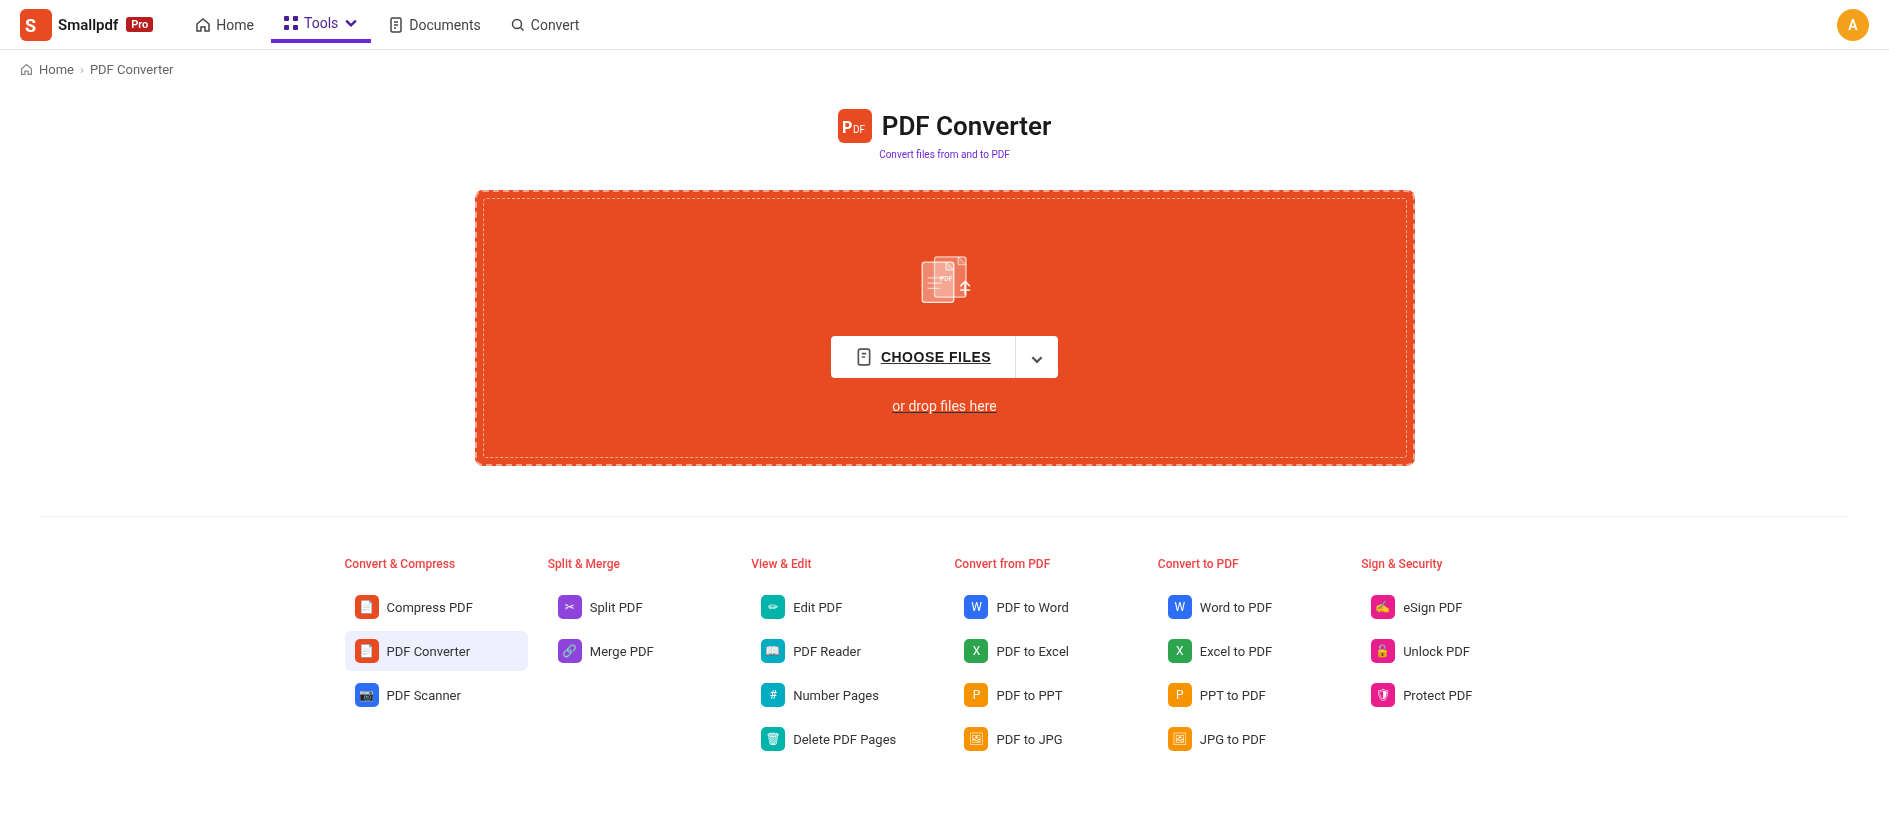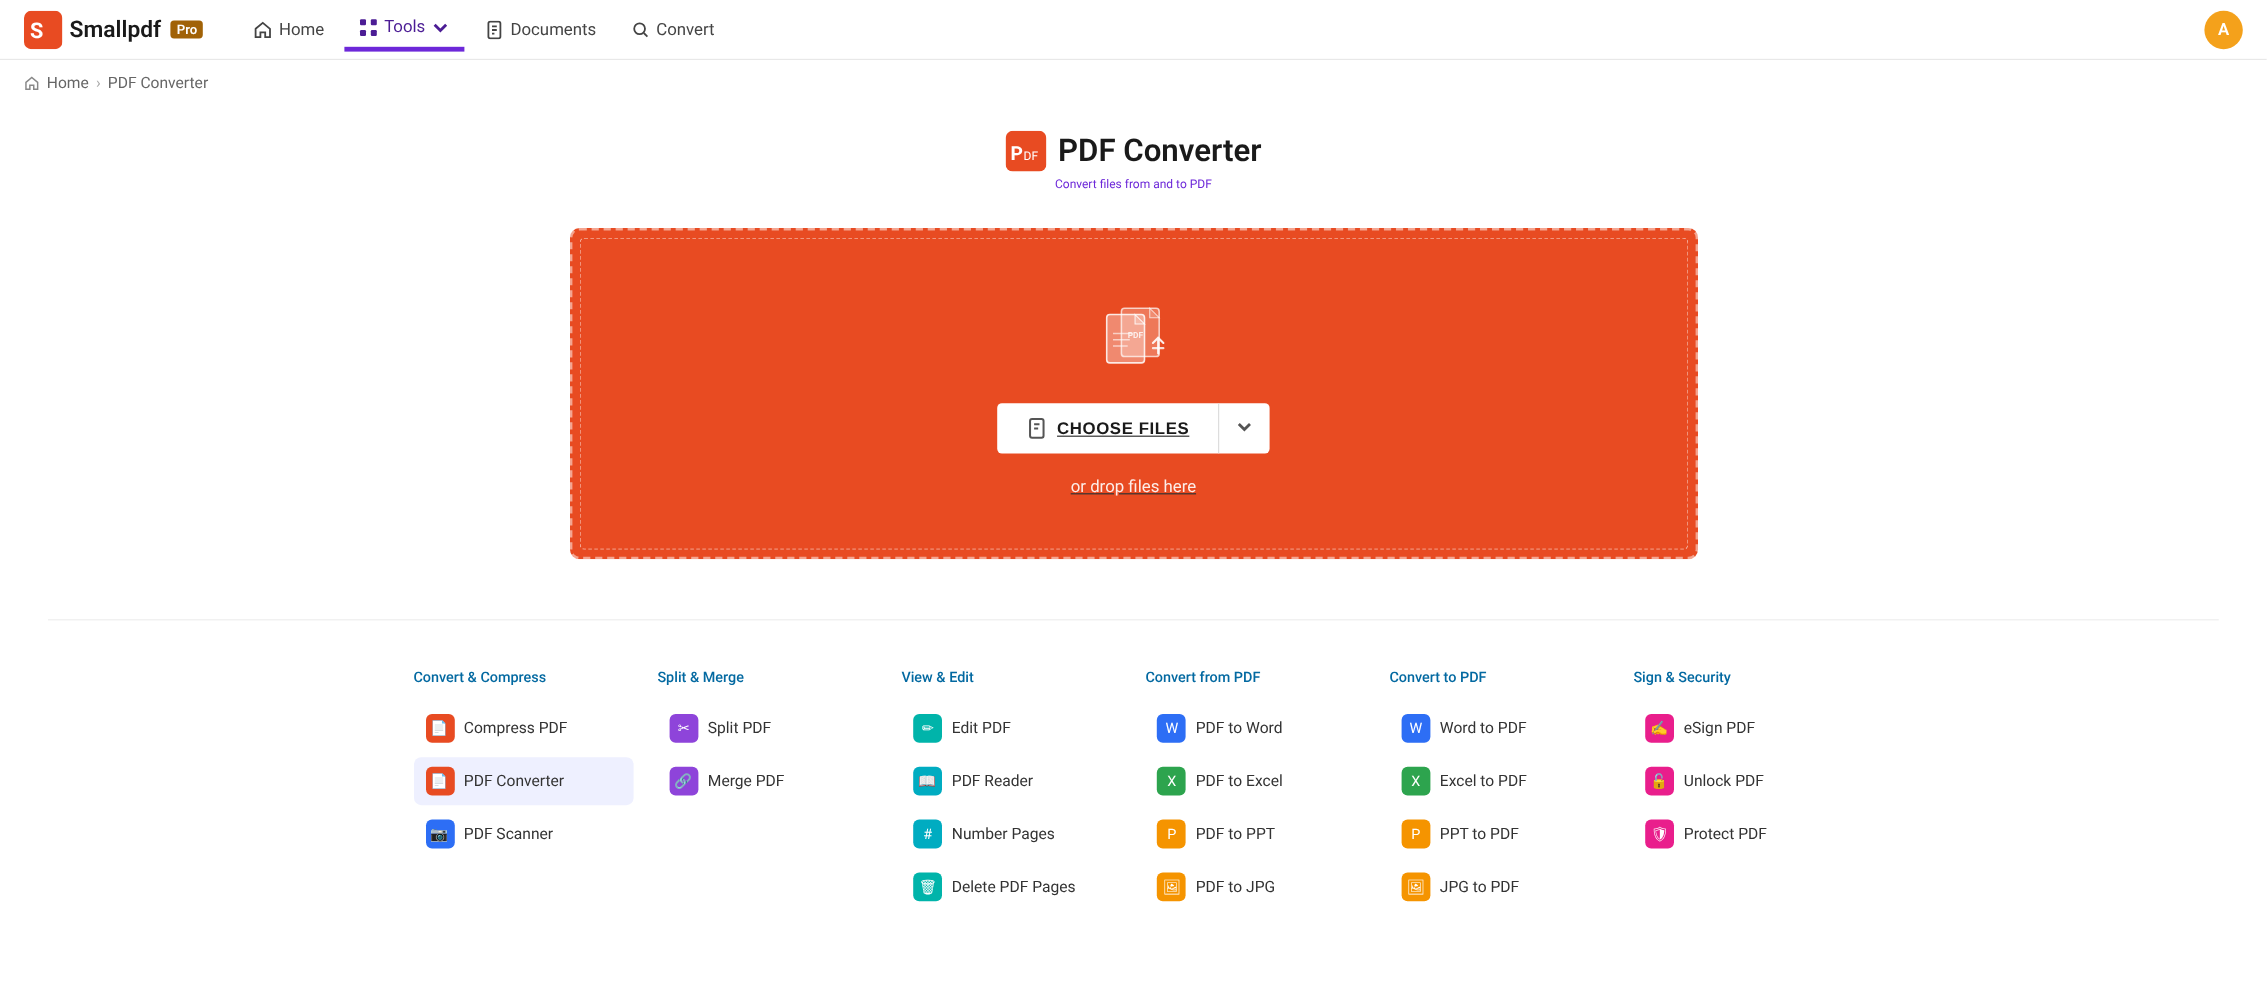--- a/index.html
+++ b/index.html
@@ -18,27 +18,27 @@
       display: flex;
       align-items: center;
       gap: 6px;
       margin-right: 30px;
     }
     .brand-logo {
       width: 32px;
       height: 32px;
     }
     .brand-name {
-      font-size: 19px;
+      font-size: 15px;
       font-weight: 600;
       color: #1a1a1a;
     }
     .brand-pro {
       font-size: 11px;
-      background: #a16207;
+      background: #b91c1c;
       color: #fff;
       padding: 1px 5px;
       border-radius: 3px;
       font-weight: 600;
       margin-left: 2px;
       text-align: center;
     }
     .nav-items {
       display: flex;
       align-items: center;
@@ -135,21 +135,21 @@
     .dropzone-inner-border {
       position: absolute;
       inset: 6px;
       border: 1.5px dashed rgba(255,255,255,0.55);
       border-radius: 4px;
       pointer-events: none;
     }
 
     .choose-files-btn {
       display: flex;
-      align-items: flex-start;
+      align-items: flex-end;
       background: #fff;
       border: none;
       border-radius: 4px;
       overflow: hidden;
       cursor: pointer;
       font-size: 14px;
       font-weight: 700;
       letter-spacing: 0.5px;
     }
     .choose-files-btn .btn-main {
@@ -189,21 +189,21 @@
     .tools-grid {
       display: grid;
       grid-template-columns: repeat(6, 1fr);
       gap: 20px;
       max-width: 1200px;
       margin: 0 auto;
     }
     .tools-col {}
     .tools-col-title {
       font-size: 12px;
-      color: #0369a1;
+      color: #ef4444;
       font-weight: 500;
       margin-bottom: 16px;
       white-space: nowrap;
     }
     .tool-item {
       display: flex;
       align-items: center;
       gap: 8px;
       padding: 8px 10px;
       border-radius: 6px;

